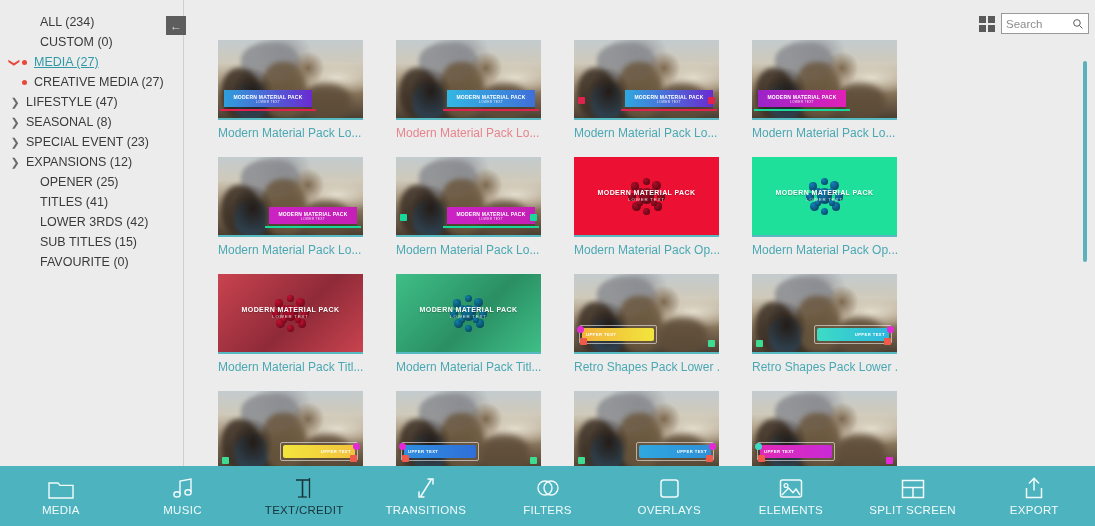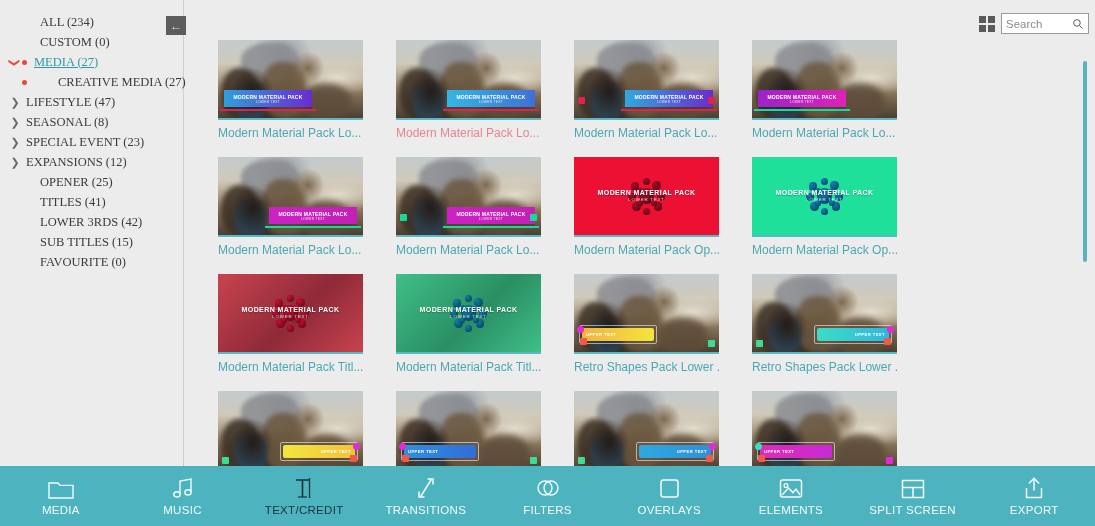--- a/index.html
+++ b/index.html
@@ -11,40 +11,39 @@
   }
   #app { position: relative; width: 1095px; height: 526px; background: #ececec; }
 
   
   #sidebar {
     position: absolute; left: 0; top: 0;
     width: 184px; height: 466px;
     background: #ececec;
     border-right: 1px solid #cfcfcf;
     padding-top: 12px;
-    font-family: Liberation Serif, serif;
   }
   .tree-item {
     display: flex; align-items: center;
     height: 20px; padding-left: 8px;
     font-size: 12.5px; color: #3a3a3a;
     white-space: nowrap; cursor: default;
   }
   .tw { width: 14px; flex: 0 0 14px; display: flex; align-items: center;
         justify-content: center; font-size: 10px; color: #6a6a6a; }
   .chev-r { font-size: 11px; line-height: 1; }
   .chev-d { font-size: 11px; line-height: 1; }
   .dot { width: 5px; height: 5px; border-radius: 50%; background: #e8493a;
          flex: 0 0 5px; margin-right: 3px; }
   .tree-label { padding-left: 3px; }
   .tree-item.level0 .tree-label { padding-left: 4px; }
   .tree-item.media .tree-label {
     color: #2f9aa6; text-decoration: underline;
   }
-  .tree-item.child { padding-left: 22px; gap: 24px; }
+  .tree-item.child { padding-left: 22px; }
   .tree-item.child .tree-label { color: #3a3a3a; }
   .tree-item.plain { padding-left: 22px; }
 
   
   #collapse-btn {
     position: absolute; left: 166px; top: 16px;
     width: 20px; height: 19px;
     background: #5d5d5d;
     color: #d8d8d8; font-size: 12px;
     display: flex; align-items: center; justify-content: center;

